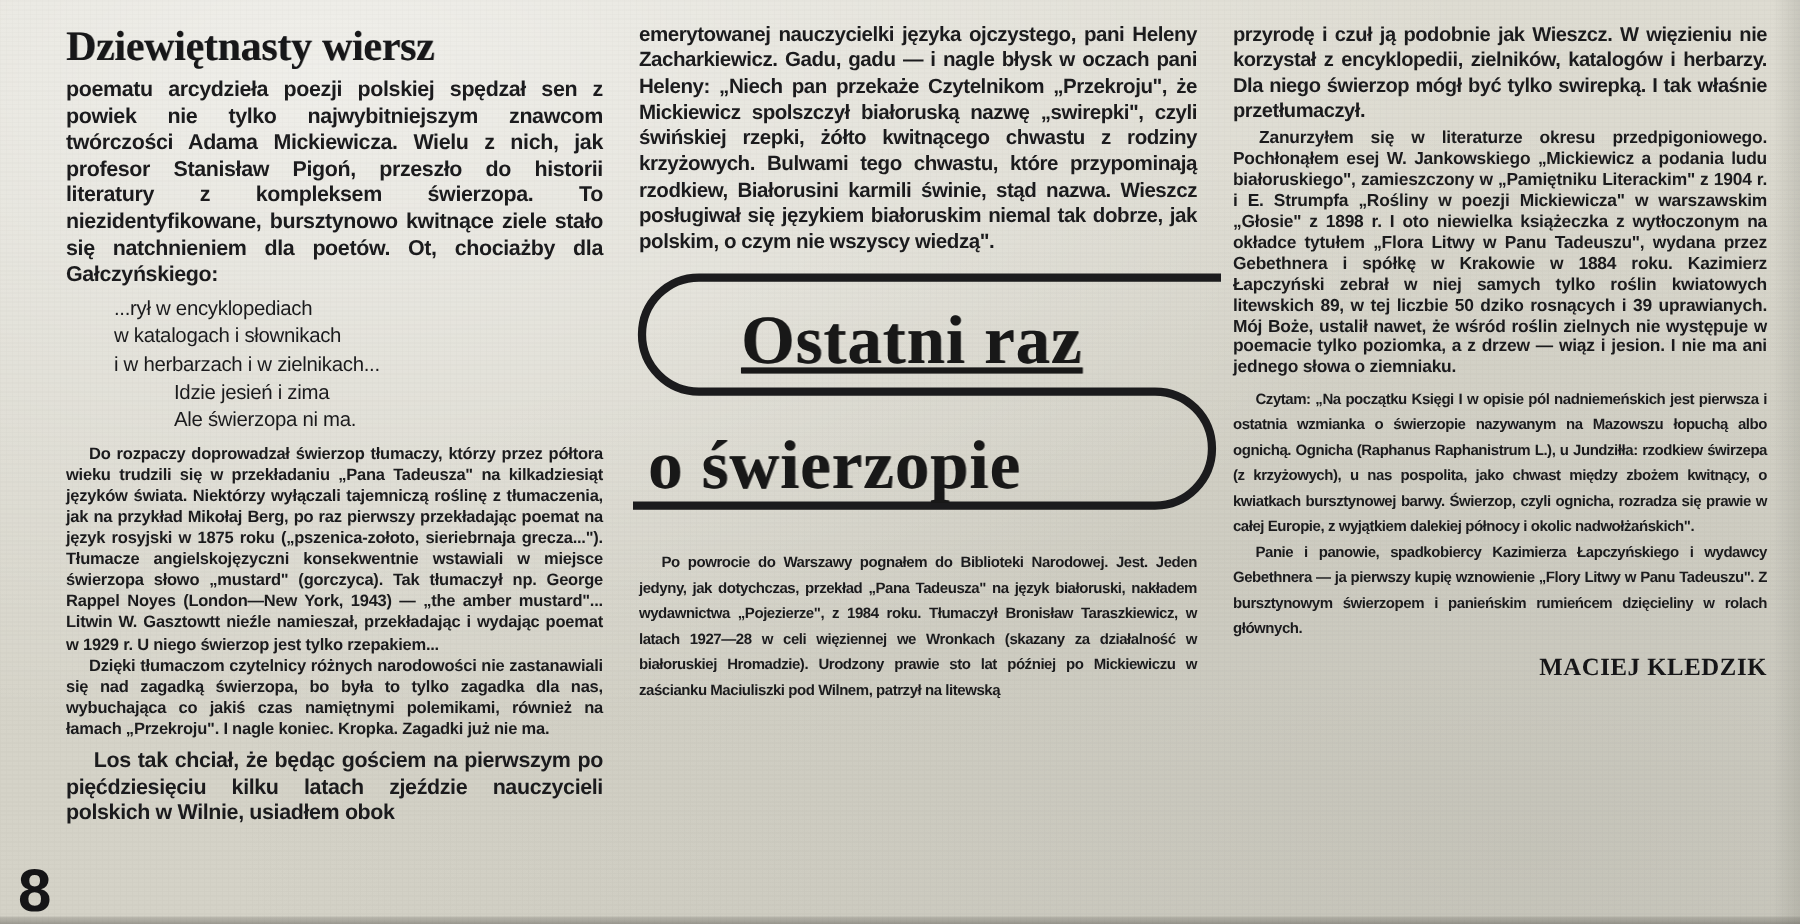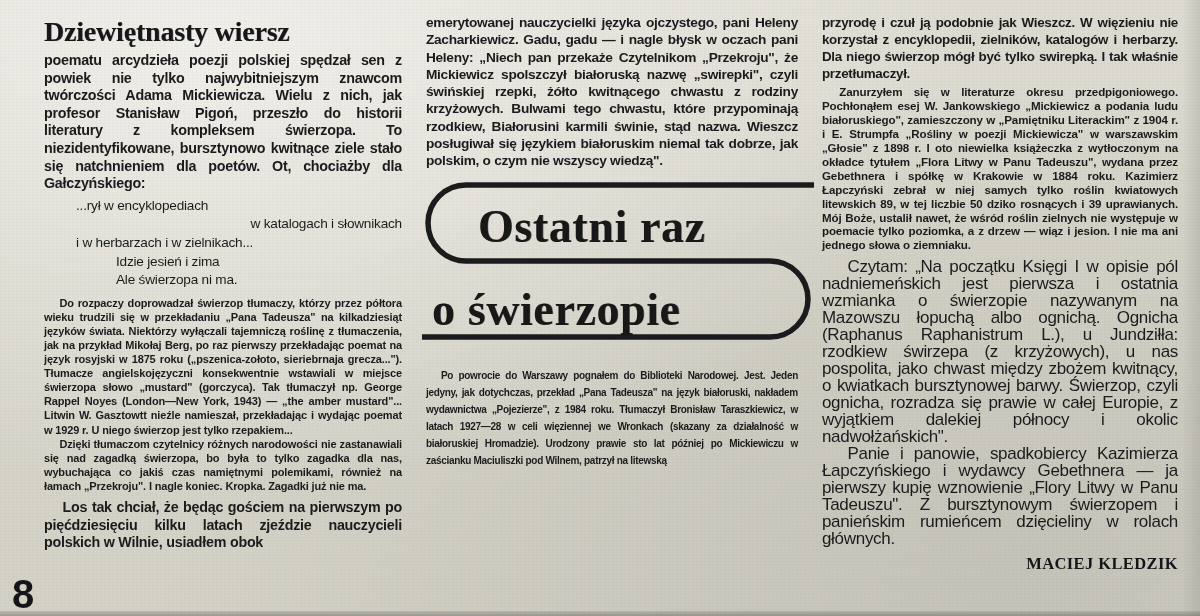--- a/index.html
+++ b/index.html
@@ -105,21 +105,21 @@
     font-family: "Liberation Sans", "DejaVu Sans", sans-serif;
     font-weight: 400;
     font-size: 13.6px;
     line-height: 18.6px;
     letter-spacing: -0.2px;
     margin: 4px 0 6px 0;
     color: #1b1b1d;
   }
   .verse div { white-space: nowrap; }
   .verse .v1 { padding-left: 32px; }
-  .verse .v2 { padding-left: 32px; text-align: right; }
+  .verse .v2 { padding-left: 32px; }
   .verse .v3 { padding-left: 32px; }
   .verse .v4 { padding-left: 32px; }
   .verse .v5 { padding-left: 72px; }
   .verse .v6 { padding-left: 72px; }
 
   .col-2 .lead p {
     font-family: "Liberation Sans", "DejaVu Sans", sans-serif;
     font-weight: 700;
     font-size: 13.7px;
     line-height: 17.3px;
@@ -156,22 +156,22 @@
     font-size: 11.6px;
     line-height: 13.9px;
     letter-spacing: -0.15px;
     text-align: justify;
     margin: 0;
     color: #1b1b1d;
   }
   .col-3 .small p.ind { text-indent: 1.5em; }
   .col-3 .mid p {
     font-family: "Liberation Sans", "DejaVu Sans", sans-serif;
-    font-weight: 400;
-    font-size: 17px;
+    font-weight: 700;
+    font-size: 10px;
     line-height: 17.0px;
     letter-spacing: -0.3px;
     text-align: justify;
     margin: 0;
     color: #1b1b1d;
   }
   .col-3 .mid p.ind { text-indent: 1.5em; }
 
   .byline {
     font-family: "Liberation Serif", "DejaVu Serif", serif;
@@ -205,21 +205,21 @@
     position: absolute;
     font-family: "Liberation Serif", "DejaVu Serif", serif;
     font-weight: 700;
     font-size: 46px;
     line-height: 1;
     letter-spacing: 0.6px;
     color: #181818;
     white-space: nowrap;
     text-shadow: 0.6px 0 0 rgba(20,20,20,.5);
   }
-  .snake-line-1 { left: 56px;  top: 25px; }
+  .snake-line-1 { left: 72px;  top: 25px; text-decoration: underline; }
   .snake-line-2 { left: 10px;  top: 108px; }
 
   
   .page-number {
     position: absolute;
     left: 12px;
     bottom: 2px;
     font-family: "Liberation Sans", "DejaVu Sans", sans-serif;
     font-weight: 700;
     font-size: 40px;

